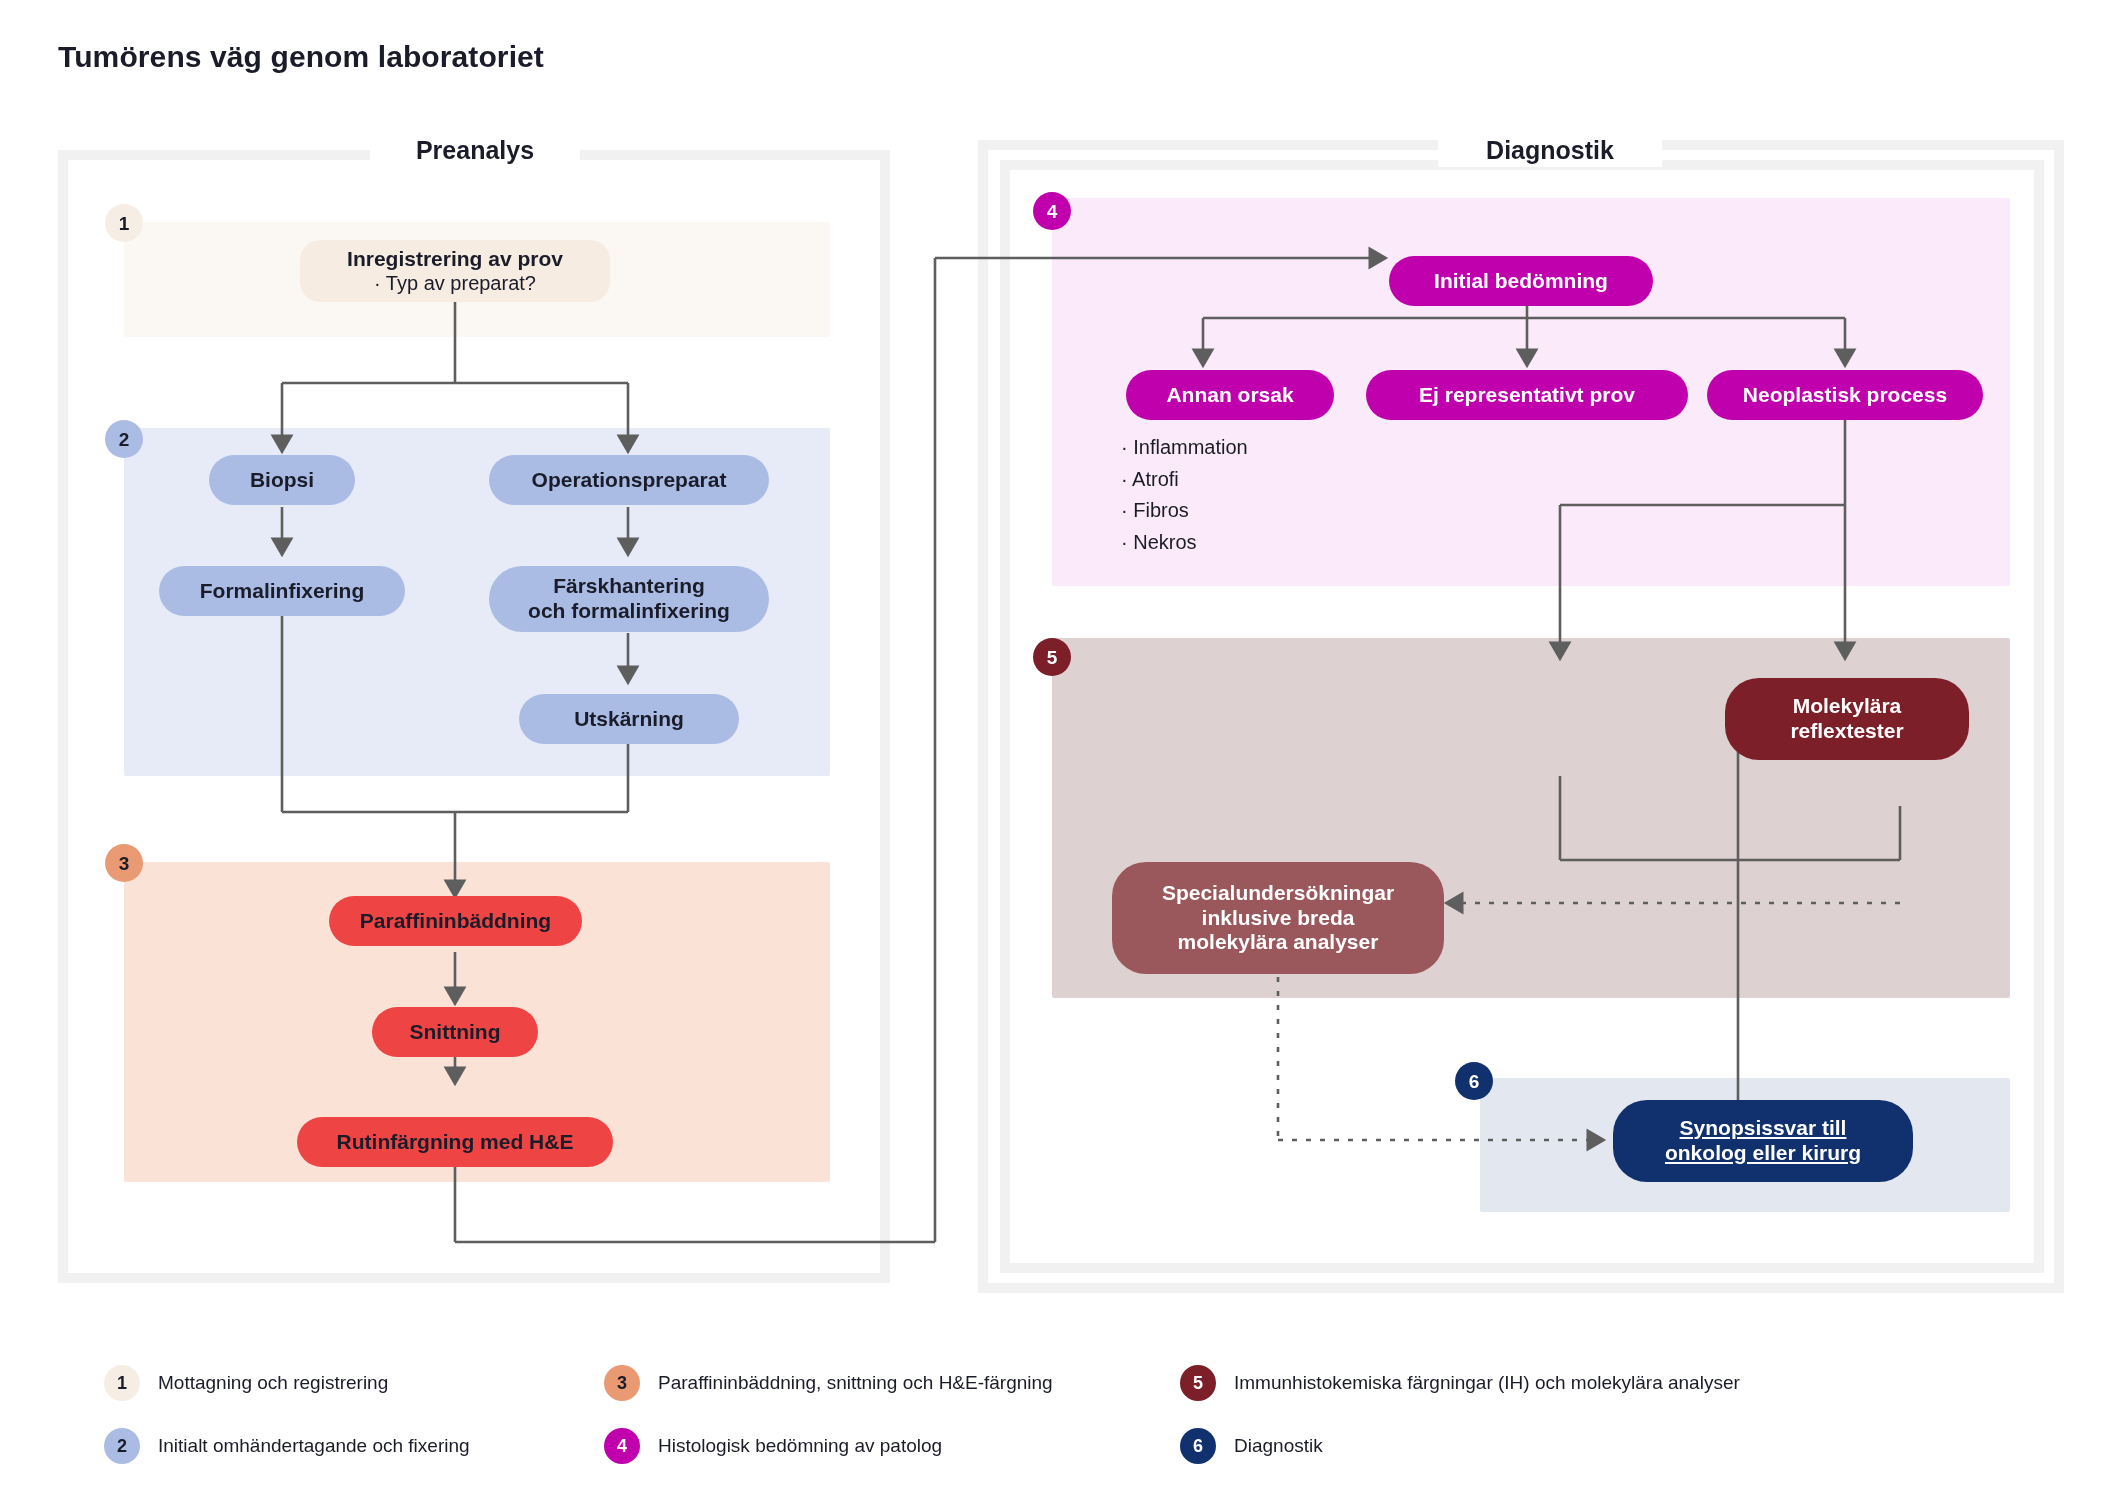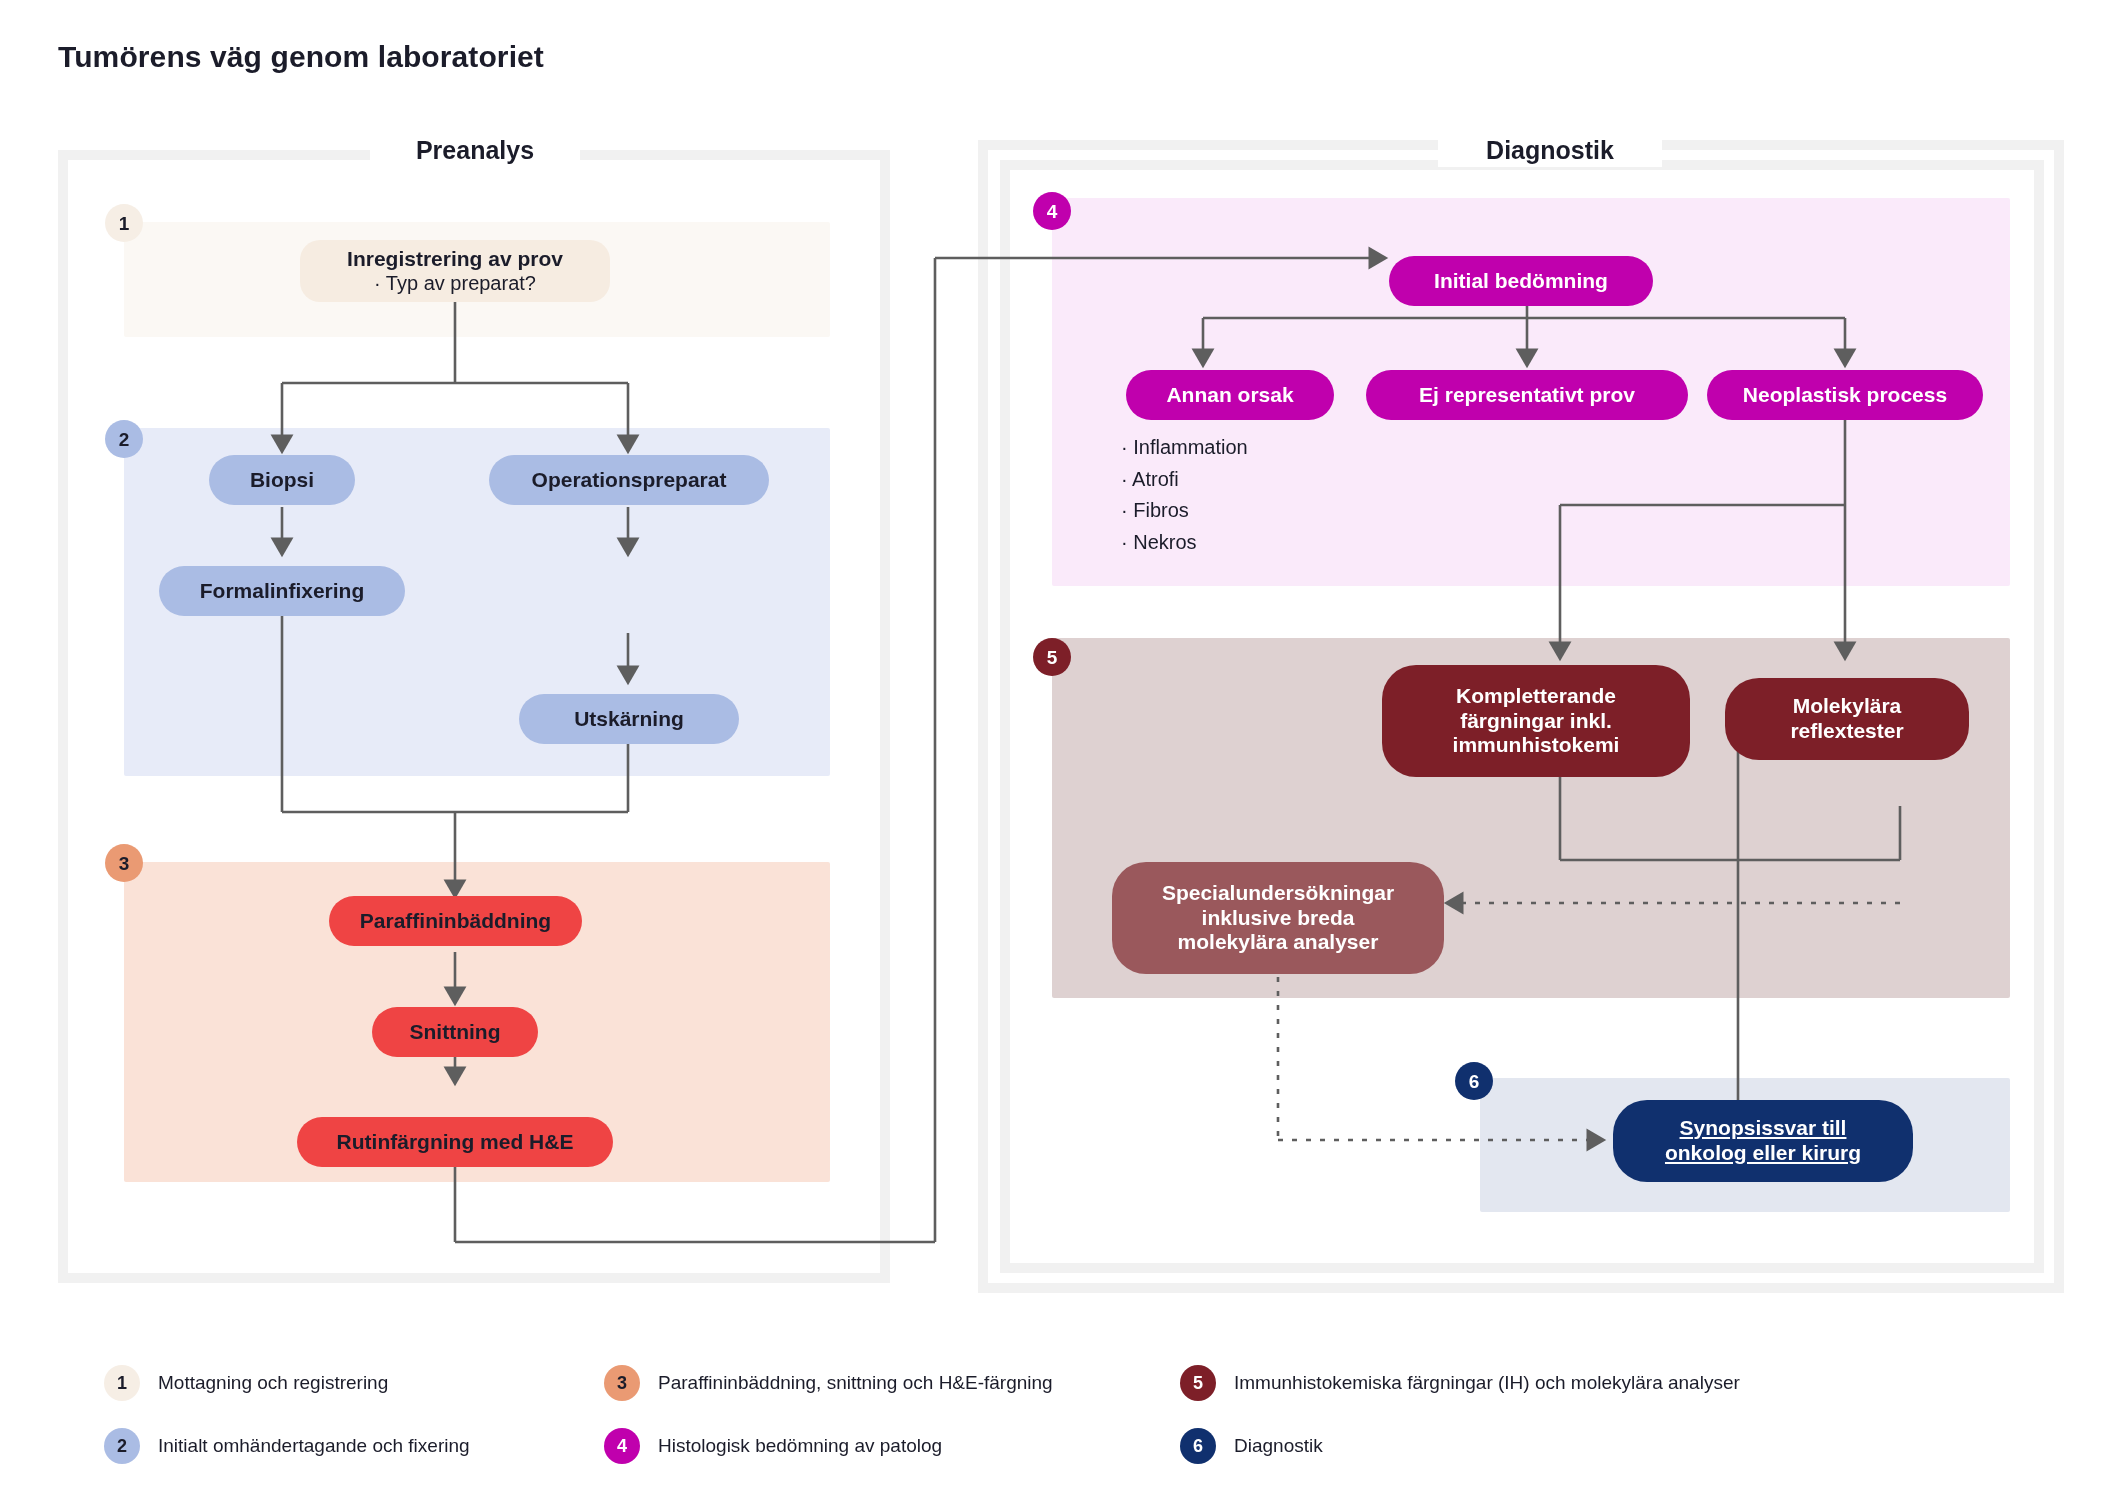--- a/index.html
+++ b/index.html
@@ -198,20 +198,24 @@
   </div>
 
   <div class="abs node n-blue" style="left:489px; top:455px; width:280px; height:50px;">
     <span class="ttl">Operationspreparat</span>
   </div>
 
   <div class="abs node n-blue" style="left:159px; top:566px; width:246px; height:50px;">
     <span class="ttl">Formalinfixering</span>
   </div>
 
+  <div class="abs node n-blue multiline" style="left:489px; top:566px; width:280px; height:66px;">
+    <span class="ttl">Färskhantering</span>
+    <span class="ttl">och formalinfixering</span>
+  </div>
 
   <div class="abs node n-blue" style="left:519px; top:694px; width:220px; height:50px;">
     <span class="ttl">Utskärning</span>
   </div>
 
   <div class="abs node n-orange" style="left:329px; top:896px; width:253px; height:50px;">
     <span class="ttl">Paraffininbäddning</span>
   </div>
 
   <div class="abs node n-orange" style="left:372px; top:1007px; width:166px; height:50px;">
@@ -238,25 +242,20 @@
     <span class="ttl">Neoplastisk process</span>
   </div>
 
   <div class="abs bullets" style="left:1121px; top:432px;">
     <div>· Inflammation</div>
     <div>· Atrofi</div>
     <div>· Fibros</div>
     <div>· Nekros</div>
   </div>
 
-  <div class="abs node n-maroon multiline" style="left:1382px; top:665px; width:308px; height:112px;">
-    <span class="ttl">Kompletterande</span>
-    <span class="ttl">färgningar inkl.</span>
-    <span class="ttl">immunhistokemi</span>
-  </div>
 
   <div class="abs node n-maroon multiline" style="left:1725px; top:678px; width:244px; height:82px;">
     <span class="ttl">Molekylära</span>
     <span class="ttl">reflextester</span>
   </div>
 
   <div class="abs node n-maroon-l multiline" style="left:1112px; top:862px; width:332px; height:112px;">
     <span class="ttl">Specialundersökningar</span>
     <span class="ttl">inklusive breda</span>
     <span class="ttl">molekylära analyser</span>

